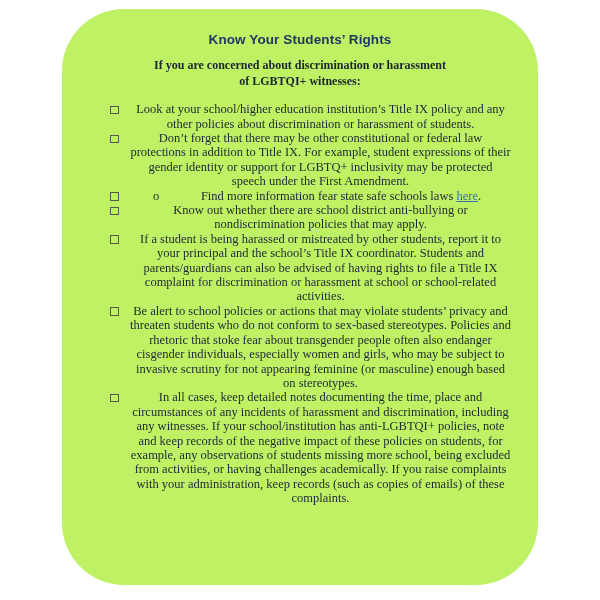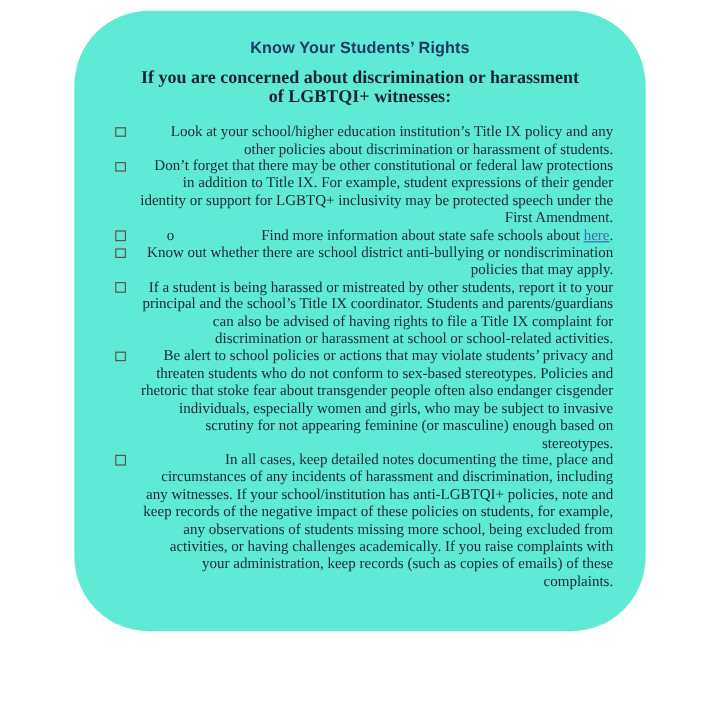--- a/index.html
+++ b/index.html
@@ -15,52 +15,52 @@
     width: 600px;
     height: 600px;
     background: #ffffff;
     overflow: hidden;
   }
   .card {
     position: absolute;
     left: 62px;
     top: 9px;
     width: 476px;
-    height: 517px;
-    background: #5eead4;
+    height: 576px;
+    background: #bef264;
     border-radius: 62px;
     box-sizing: border-box;
   }
   .card-title {
     margin: 0;
     padding-top: 23px;
     text-align: center;
     font-family: "Liberation Sans", sans-serif;
     font-weight: bold;
     font-size: 13.5px;
     letter-spacing: 0.1px;
     color: #1F3864;
   }
   .card-subtitle {
     margin: 11px 40px 0 40px;
     text-align: center;
     font-family: "Liberation Serif", serif;
     font-weight: bold;
-    font-size: 15px;
+    font-size: 12px;
     line-height: 15.6px;
     color: #1c2430;
   }
   ul.rights-list {
     list-style: none;
-    margin: 13px 27px 0 54px;
+    margin: 13px 27px 0 68px;
     padding: 0;
     font-size: 12.5px;
     line-height: 14.4px;
     color: #1e2734;
-    text-align: right;
+    text-align: center;
   }
   ul.rights-list li {
     position: relative;
     margin: 0;
     padding: 0;
   }
   .checkbox {
     position: absolute;
     left: -20px;
     top: 3.5px;
@@ -105,21 +105,21 @@
         <span>Look at your school/higher education institution’s Title IX policy and any other policies about discrimination or harassment of students.</span>
       </li>
       <li>
         <span class="checkbox"></span>
         <span>Don’t forget that there may be other constitutional or federal law protections in addition to Title IX. For example, student expressions of their gender identity or support for LGBTQ+ inclusivity may be protected speech under the First Amendment.</span>
       </li>
       <li>
         <span class="checkbox"></span>
         <div class="sub-line">
           <span class="circle-bullet">o</span>
-          <span>Find more information about state safe schools about </span><a class="doc-link">here</a><span>.</span>
+          <span>Find more information fear state safe schools laws </span><a class="doc-link">here</a><span>.</span>
         </div>
       </li>
       <li>
         <span class="checkbox"></span>
         <span>Know out whether there are school district anti-bullying or nondiscrimination policies that may apply.</span>
       </li>
       <li>
         <span class="checkbox"></span>
         <span>If a student is being harassed or mistreated by other students, report it to your principal and the school’s Title IX coordinator. Students and parents/guardians can also be advised of having rights to file a Title IX complaint for discrimination or harassment at school or school-related activities.</span>
       </li>

